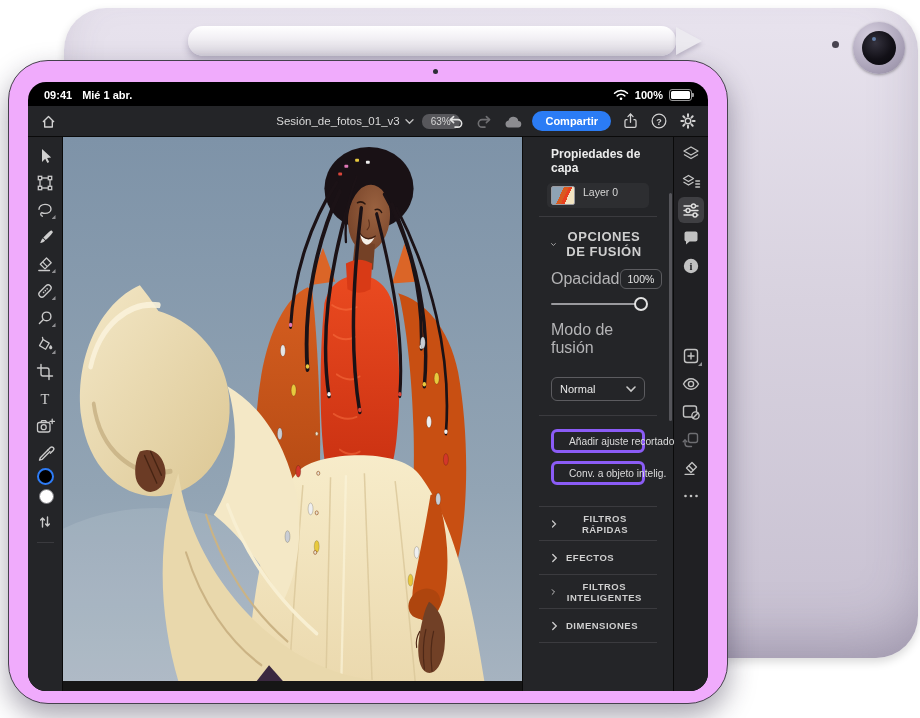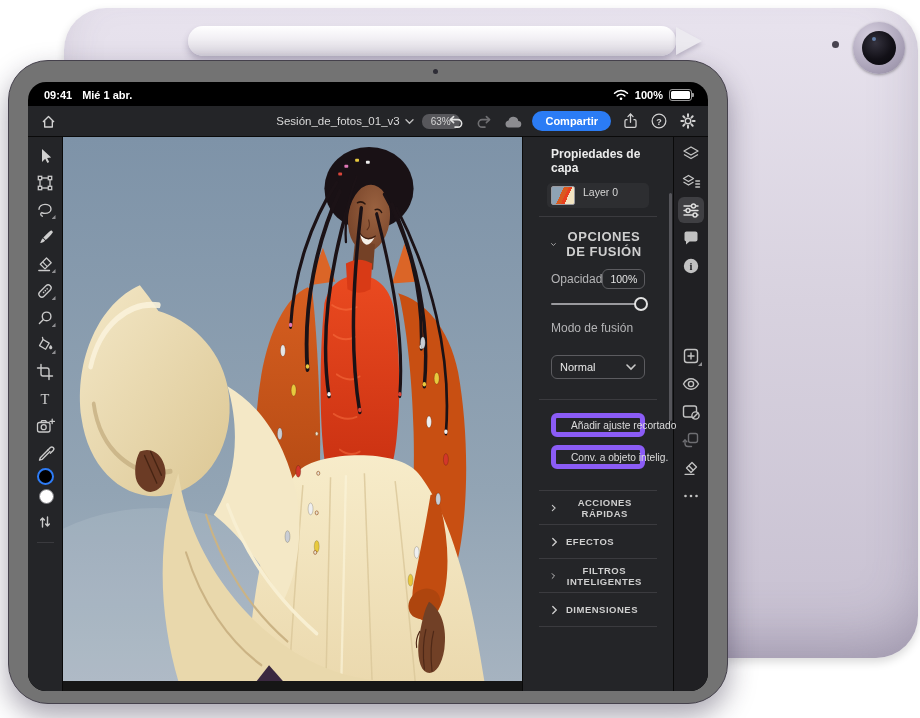--- a/index.html
+++ b/index.html
@@ -17,21 +17,21 @@
   .camera .lens{position:absolute;left:9px;top:9px;width:34px;height:34px;border-radius:50%;
     background:radial-gradient(circle at 40% 35%,#34323e 0%,#121017 55%,#06060a 100%);}
   .camera .glint{position:absolute;left:19px;top:15px;width:4px;height:4px;border-radius:50%;background:#5f7ca6;}
   .pencil{position:absolute;left:188px;top:26px;width:488px;height:30px;border-radius:15px;
     background:linear-gradient(180deg,#ffffff 0%,#f4f2f6 35%,#e4e1e8 75%,#d2ced8 100%);
     box-shadow:0 5px 7px rgba(70,60,95,.30);}
   .pencil-tip{position:absolute;left:100%;top:1px;width:0;height:0;
     border-top:14px solid transparent;border-bottom:14px solid transparent;border-left:26px solid #eceaf0;
     filter:drop-shadow(0 3px 2px rgba(70,60,95,.25));}
   .ipad-front{position:absolute;left:8px;top:60px;width:720px;height:644px;border-radius:40px;
-    background:#737373;border:1px solid #45414c;box-sizing:border-box;
+    background:#f0abfc;border:1px solid #45414c;box-sizing:border-box;
     box-shadow:0 12px 28px rgba(35,28,55,.40);}
   .front-cam{position:absolute;left:424px;top:8px;width:5px;height:5px;border-radius:50%;background:#2e2d36;}
   .screen{position:absolute;left:19px;right:19px;top:21px;bottom:12px;border-radius:18px;overflow:hidden;
     background:#000;display:flex;flex-direction:column;}
 
   
   .statusbar{height:22px;display:flex;justify-content:space-between;align-items:center;
     padding:2px 16px 0 16px;color:#fff;font-size:11px;font-weight:700;}
   .sb-left{display:flex;gap:10px;}
   .sb-right{display:flex;gap:6px;align-items:center;}
@@ -74,31 +74,31 @@
   .panel h2{font-size:12px;font-weight:700;color:#ececec;margin:10px 0 0 0;}
   .layer-row{display:flex;align-items:flex-start;gap:8px;margin:8px -4px 8px -4px;padding:3px 4px;border-radius:5px;
     background:#2d2e31;}
   .layer-thumb{width:22px;height:17px;border:1px solid #9a9aa0;border-radius:2px;flex:0 0 auto;
     background:linear-gradient(115deg,#8ea2b4 0 40%,#d95a1e 40% 56%,#e8401e 56% 68%,#f2e4c2 68%);}
   .layer-name{font-size:10.5px;color:#d6d6d6;}
   .pdiv{height:1px;background:#3b3b3f;margin:0 -12px;}
   .sec-open{display:flex;align-items:center;gap:7px;background:none;border:none;padding:0;margin:12px 0 10px 0;
     color:#cfcfcf;font-size:13px;letter-spacing:.5px;font-family:inherit;font-weight:700;}
   .op-row{display:flex;justify-content:space-between;align-items:center;margin-top:2px;}
-  .plabel{font-size:12px;color:#b4b4b6;}
+  .plabel{font-size:16px;color:#b4b4b6;}
   .opacity-chip{border:1px solid #5c5c60;border-radius:6px;padding:3px 7px;font-size:10.5px;color:#e4e4e4;background:none;font-family:inherit;}
   .slider{position:relative;height:14px;margin:8px 0 10px 0;}
   .slider .track{position:absolute;left:0;right:0;top:6px;height:2px;background:#9a9a9e;border-radius:1px;}
   .slider .knob{position:absolute;right:-3px;top:0;width:14px;height:14px;border-radius:50%;
     background:#242528;border:2px solid #e2e2e2;box-sizing:border-box;}
   .blendlbl{margin:4px 0 20px 0;}
   .pselect{width:100%;height:24px;border:1px solid #5c5c60;border-radius:6px;background:none;
-    display:flex;align-items:center;justify-content:space-between;padding:0 8px;margin-bottom:20px;
+    display:flex;align-items:center;justify-content:space-between;padding:0 8px;margin-bottom:14px;
     color:#e8e8e8;font-size:11px;font-family:inherit;box-sizing:border-box;}
-  .pbtn{width:100%;height:24px;border:5px solid #8b5cf6;border-radius:6px;background:none;
+  .pbtn{width:100%;height:24px;border:3px solid #8b5cf6;border-radius:6px;background:none;
     display:flex;align-items:center;gap:7px;padding:0 8px;margin:0 0 8px 0;
     color:#dcdcdc;font-size:10.2px;font-family:inherit;box-sizing:border-box;white-space:nowrap;}
   .pbtn:first-of-type{margin-top:0;}
   .psp{height:13px;}
   .sec-row{display:flex;align-items:center;gap:8px;height:33px;background:none;border:none;padding:0;width:100%;
     color:#cfcfcf;font-size:9.5px;letter-spacing:.5px;font-family:inherit;font-weight:700;}
   .pscroll{position:absolute;right:1px;top:56px;width:3px;height:228px;border-radius:2px;background:#55555a;}
 
   
   .rail{width:35px;flex:0 0 auto;background:#202023;border-left:1px solid #0a0a0a;box-sizing:border-box;
@@ -511,21 +511,21 @@
             </svg>
             <span>Conv. a objeto intelig.</span>
           </button>
           <div class="psp"></div>
           <div class="pdiv"></div>
 
           <button class="sec-row">
             <svg width="7" height="10" viewBox="0 0 8 10" fill="none" stroke="#c9c9c9" stroke-width="1.6" stroke-linecap="round">
                 <polyline points="2,1 6,5 2,9"></polyline>
               </svg>
-            <span>ACCIONES RÁPIDAS</span>
+            <span>FILTROS RÁPIDAS</span>
           </button>
           <div class="pdiv"></div>
           <button class="sec-row">
             <svg width="7" height="10" viewBox="0 0 8 10" fill="none" stroke="#c9c9c9" stroke-width="1.6" stroke-linecap="round">
                 <polyline points="2,1 6,5 2,9"></polyline>
               </svg>
             <span>EFECTOS</span>
           </button>
           <div class="pdiv"></div>
           <button class="sec-row">

